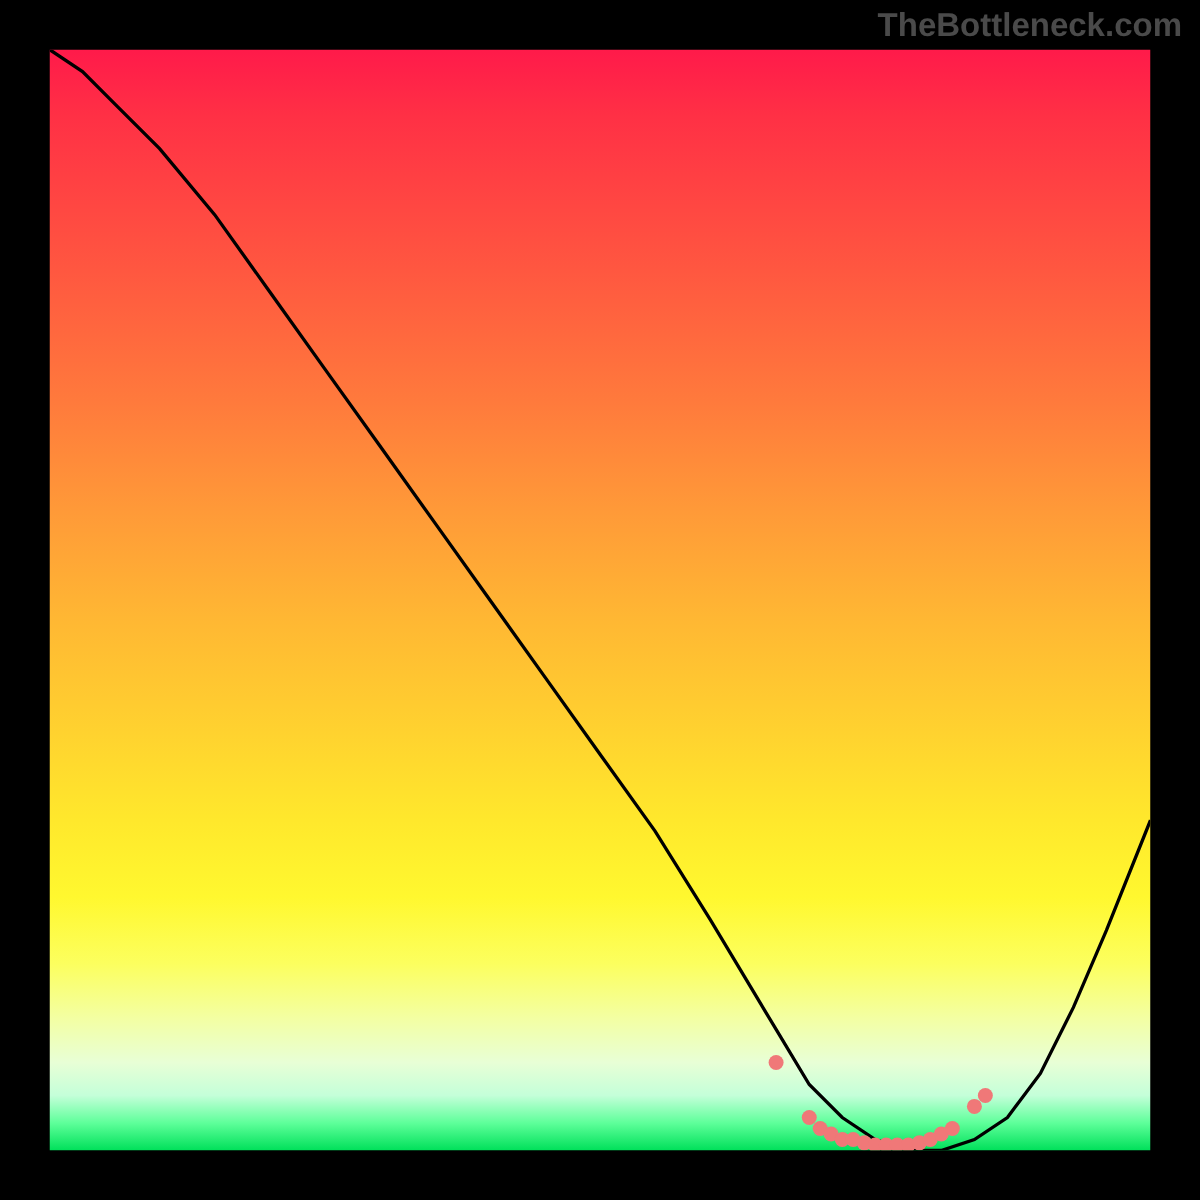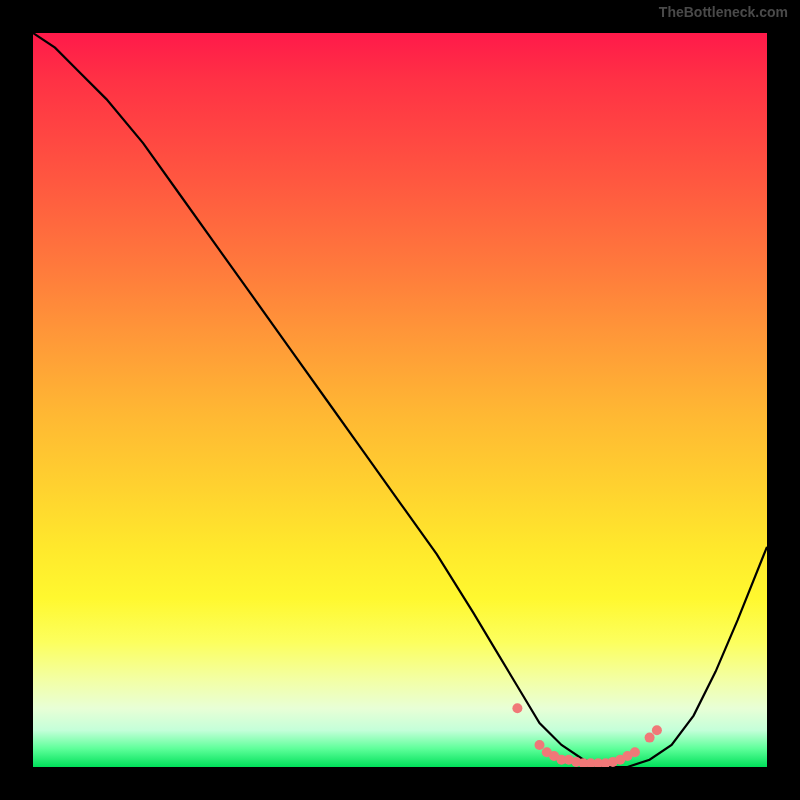--- a/index.html
+++ b/index.html
@@ -9,21 +9,21 @@
     background: #000;
     position: relative;
     font-family: Arial, sans-serif;
     overflow: hidden;
   }
   .watermark {
     position: absolute;
     top: 4px;
     right: 12px;
     color: #4a4a4a;
-    font-size: 14px;
+    font-size: 22px;
     font-weight: bold;
     z-index: 10;
   }
   .plot-area {
     position: absolute;
     left: 33px;
     top: 33px;
     width: 734px;
     height: 734px;
     overflow: hidden;

